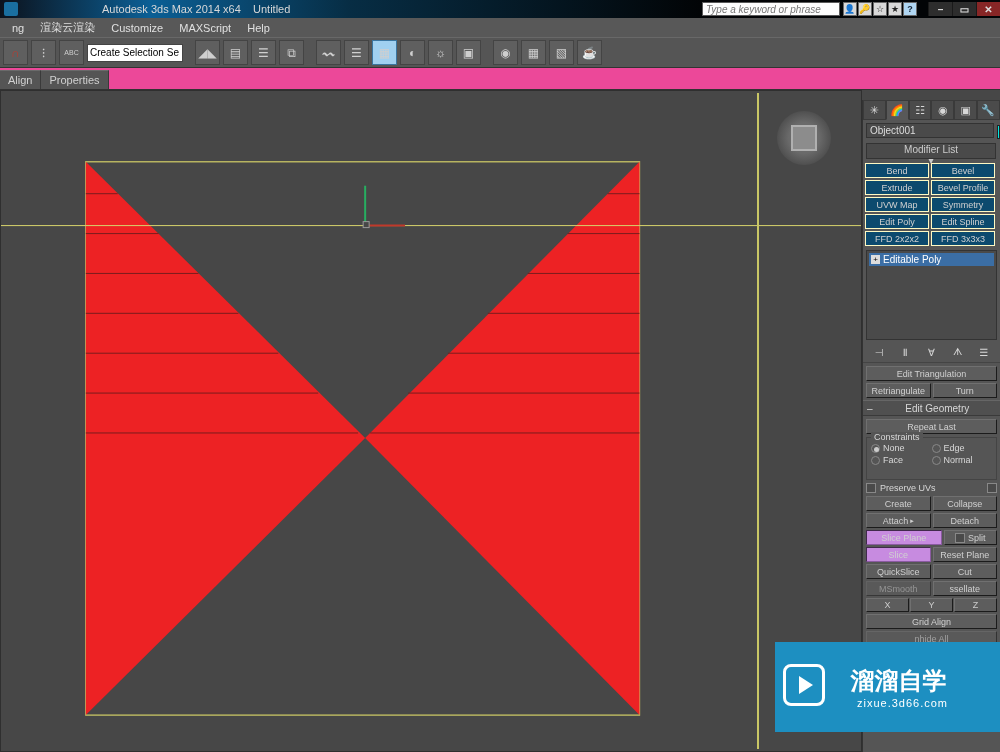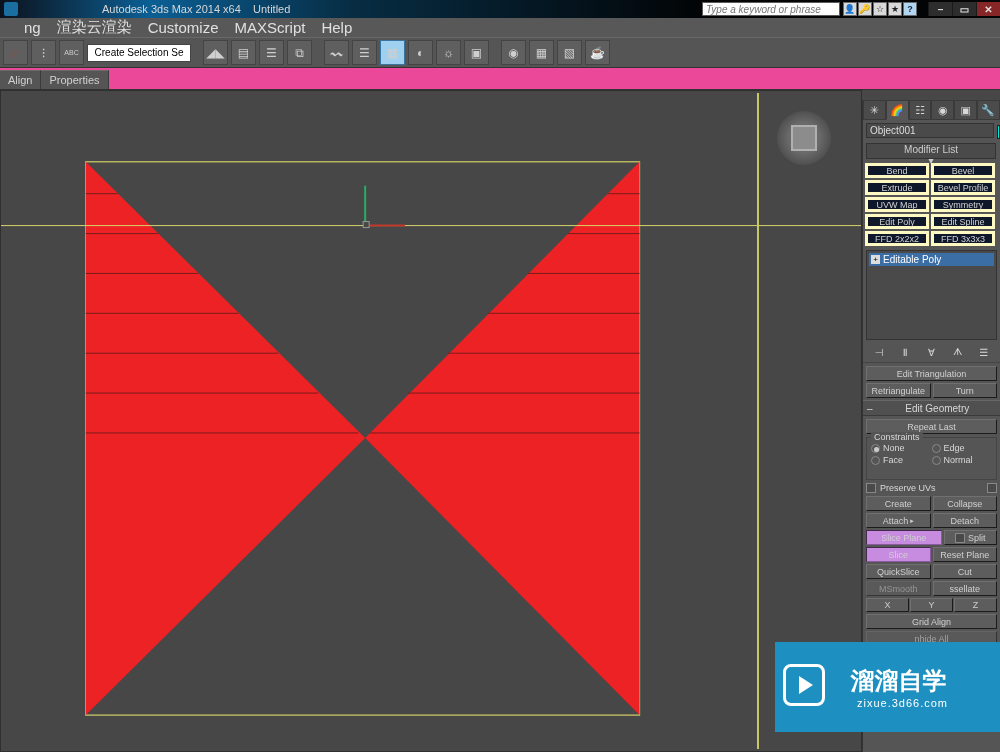--- a/index.html
+++ b/index.html
@@ -16,33 +16,33 @@
 .title-mini-icons { display: flex; gap: 1px; }
 .title-mini-icons .mi { width: 14px; height: 14px; background: #d9d9d9; border: 1px solid #6a6a6a;
   display: flex; align-items: center; justify-content: center; font-size: 9px; color: #222; }
 .title-mini-icons .help { background: #b0d6f2; color: #123; font-weight: bold; }
 .win-controls { display: flex; margin-left: 8px; }
 .win-controls div { width: 24px; height: 14px; border-left: 1px solid #1a1a1a; display: flex; align-items: center;
   justify-content: center; background: #2d2d2d; color: #ddd; font-size: 10px; font-weight: bold; }
 .win-controls .close { background: #872626; }
 
 
-.menubar { height: 19px; background: #585858; display: flex; align-items: center; padding-left: 16px;
-  font-size: 15px; color: #e0e0e0; }
+.menubar { height: 19px; background: #585858; display: flex; align-items: center; padding-left: 4px;
+  font-size: 11px; color: #e0e0e0; }
 .menubar span { padding: 2px 8px; }
 
 
 .toolbar { height: 31px; background: #555555; border-top: 1px solid #686868; border-bottom: 1px solid #333;
   display: flex; align-items: center; padding-left: 3px; gap: 3px; }
 .tbtn { width: 25px; height: 25px; background: #5f5f5f; border: 1px solid #444; display: flex;
   align-items: center; justify-content: center; font-size: 12px; color: #cfcfcf; position: relative; }
 .tbtn.active { background: #a0d0f0; border: 1px solid #3a75a0; }
 .tbtn.red { color: #c0392b; }
-.tb-combo { width: 104px; height: 18px; font-size: 10px; background: #fff; border: 1px solid #444; padding: 0 2px;
-  color: #000; text-align: center; }
+.tb-combo { width: 96px; height: 18px; font-size: 10px; background: #fff; border: 1px solid #444; padding: 0 2px;
+  color: #000; }
 .tsep { width: 6px; height: 25px; }
 
 
 .subtabs { height: 22px; background: #ec4899; border-bottom: 1px solid #333; display: flex; align-items: end; }
 .subtabs .tab { font-size: 11px; color: #d0d0d0; padding: 3px 8px; background: #555;
   border-top: 1px solid #6a6a6a; border-right: 1px solid #3a3a3a; }
 
 
 .viewport { position: absolute; left: 0; top: 90px; right: 138px; bottom: 0; background: #474747;
   border: 1px solid #2f2f2f; }
@@ -61,21 +61,21 @@
 .cmd-tabs .ct { flex: 1; border: 1px solid #3a3a3a; display: flex; align-items: center; justify-content: center;
   font-size: 11px; }
 .cmd-tabs .ct.active { background: #585858; border-bottom-color: #585858; }
 .obj-name { width: 128px; height: 15px; margin: 3px; font-size: 10px; background: #4a4a4a; color: #ddd;
   border: 1px solid #333; padding: 0 3px; }
 .obj-color { width: 14px; height: 14px; background: #00e7e2; border: 1px solid #222; display: inline-block;
   vertical-align: top; margin-top: 3px; }
 .mod-list { width: 130px; height: 16px; margin: 2px 3px; background: #4a4a4a; border: 1px solid #333;
   color: #ccc; font-size: 10px; display: flex; align-items: center; justify-content: space-between; padding: 0 3px; flex-direction: column; }
 .mod-grid { display: flex; flex-wrap: wrap; padding: 2px; gap: 2px; }
-.mod-btn { width: 64px; height: 15px; background: #0f172a; border: 3px solid #fef9c3; color: #d0d0d0;
+.mod-btn { width: 64px; height: 15px; background: #0c4a6e; border: 1px solid #fef9c3; color: #d0d0d0;
   font-size: 9px; display: flex; align-items: center; justify-content: center; }
 .mod-stack { margin: 2px 3px; height: 90px; background: #4a4a4a; border: 1px solid #333; padding: 2px; }
 .mod-stack .item { background: #3b6ea5; padding: 1px 2px; font-size: 10px; color: #fff;
   display: flex; align-items: center; gap: 3px; }
 .mod-stack .exp { width: 9px; height: 9px; background: #ddd; color: #000; font-size: 8px; text-align: center;
   line-height: 9px; }
 .stack-tools { display: flex; justify-content: space-around; padding: 3px; border-bottom: 1px solid #444; }
 .stack-tools span { width: 14px; height: 14px; display: flex; align-items: center; justify-content: center; }
 
 .rollout-head { height: 16px; background: #505050; display: flex; align-items: center; padding: 0 4px;

